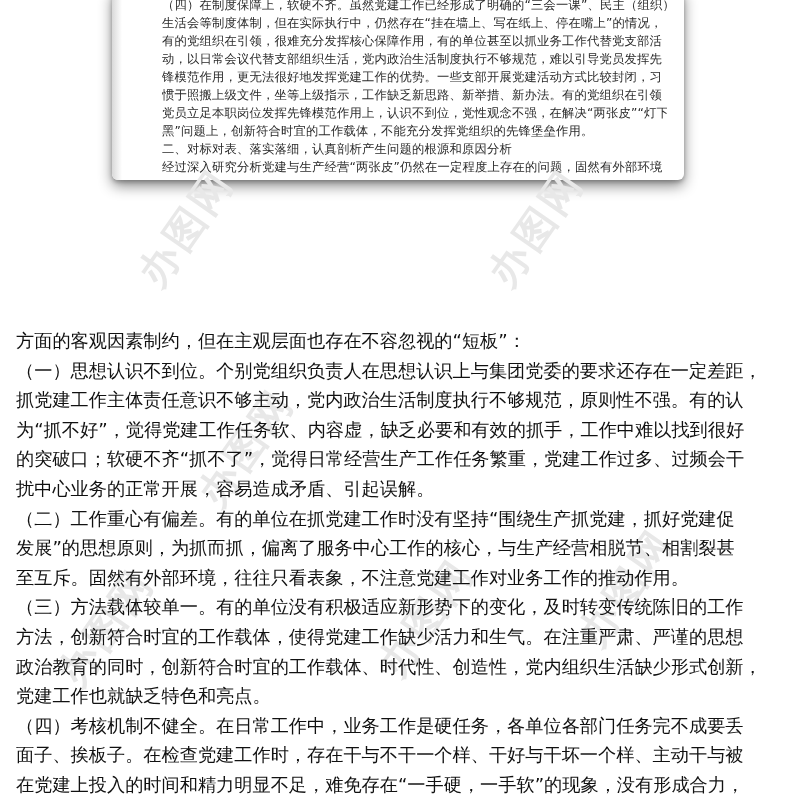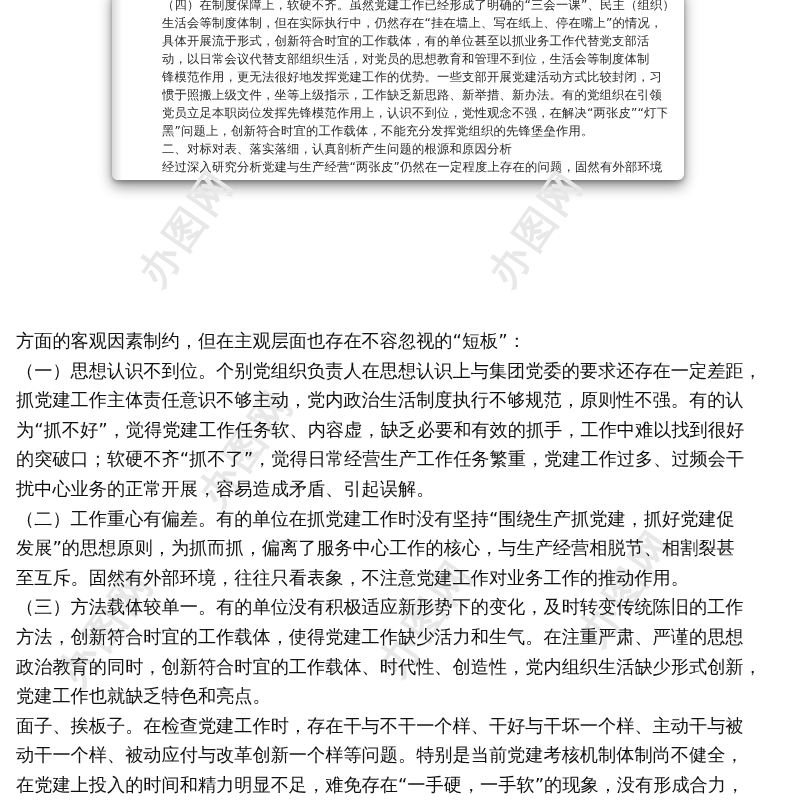--- a/index.html
+++ b/index.html
@@ -38,22 +38,22 @@
   .body-line { white-space: nowrap; height: 29.6px; overflow: hidden; }
 </style>
 </head>
 <body>
 
 <div class="page-card">
   <div class="edge-left"></div>
   <div class="card-text">
     <div class="card-line">（四）在制度保障上，软硬不齐。虽然党建工作已经形成了明确的“三会一课”、民主（组织）</div>
     <div class="card-line">生活会等制度体制，但在实际执行中，仍然存在“挂在墙上、写在纸上、停在嘴上”的情况，</div>
-    <div class="card-line">具体开展流于形式，创新符合时宜的工作载体，有的单位甚至以抓业务工作代替党支部活</div>
-    <div class="card-line">动，以日常会议代替支部组织生活，对党员的思想教育和管理不到位，生活会等制度体制</div>
+    <div class="card-line">有的党组织在引领，很难充分发挥核心保障作用，有的单位甚至以抓业务工作代替党支部活</div>
+    <div class="card-line">动，以日常会议代替支部组织生活，党内政治生活制度执行不够规范，难以引导党员发挥先</div>
     <div class="card-line">锋模范作用，更无法很好地发挥党建工作的优势。一些支部开展党建活动方式比较封闭，习</div>
     <div class="card-line">惯于照搬上级文件，坐等上级指示，工作缺乏新思路、新举措、新办法。有的党组织在引领</div>
     <div class="card-line">党员立足本职岗位发挥先锋模范作用上，认识不到位，党性观念不强，在解决“两张皮”“灯下</div>
     <div class="card-line">黑”问题上，创新符合时宜的工作载体，不能充分发挥党组织的先锋堡垒作用。</div>
     <div class="card-line">二、对标对表、落实落细，认真剖析产生问题的根源和原因分析</div>
     <div class="card-line">经过深入研究分析党建与生产经营“两张皮”仍然在一定程度上存在的问题，固然有外部环境</div>
   </div>
 </div>
 
 <div class="watermark" style="left:120px; top:200px;">办图网</div>
@@ -70,16 +70,16 @@
   <div class="body-line">为“抓不好”，觉得党建工作任务软、内容虚，缺乏必要和有效的抓手，工作中难以找到很好</div>
   <div class="body-line">的突破口；软硬不齐“抓不了”，觉得日常经营生产工作任务繁重，党建工作过多、过频会干</div>
   <div class="body-line">扰中心业务的正常开展，容易造成矛盾、引起误解。</div>
   <div class="body-line">（二）工作重心有偏差。有的单位在抓党建工作时没有坚持“围绕生产抓党建，抓好党建促</div>
   <div class="body-line">发展”的思想原则，为抓而抓，偏离了服务中心工作的核心，与生产经营相脱节、相割裂甚</div>
   <div class="body-line">至互斥。固然有外部环境，往往只看表象，不注意党建工作对业务工作的推动作用。</div>
   <div class="body-line">（三）方法载体较单一。有的单位没有积极适应新形势下的变化，及时转变传统陈旧的工作</div>
   <div class="body-line">方法，创新符合时宜的工作载体，使得党建工作缺少活力和生气。在注重严肃、严谨的思想</div>
   <div class="body-line">政治教育的同时，创新符合时宜的工作载体、时代性、创造性，党内组织生活缺少形式创新，</div>
   <div class="body-line">党建工作也就缺乏特色和亮点。</div>
+  <div class="body-line">（四）考核机制不健全。在日常工作中，业务工作是硬任务，各单位各部门任务完不成要丢</div>
   <div class="body-line">面子、挨板子。在检查党建工作时，存在干与不干一个样、干好与干坏一个样、主动干与被</div>
-  <div class="body-line">动干一个样、被动应付与改革创新一个样等问题。特别是当前党建考核机制体制尚不健全，</div>
   <div class="body-line">在党建上投入的时间和精力明显不足，难免存在“一手硬，一手软”的现象，没有形成合力，</div>
 </div>
 
 </body></html>

